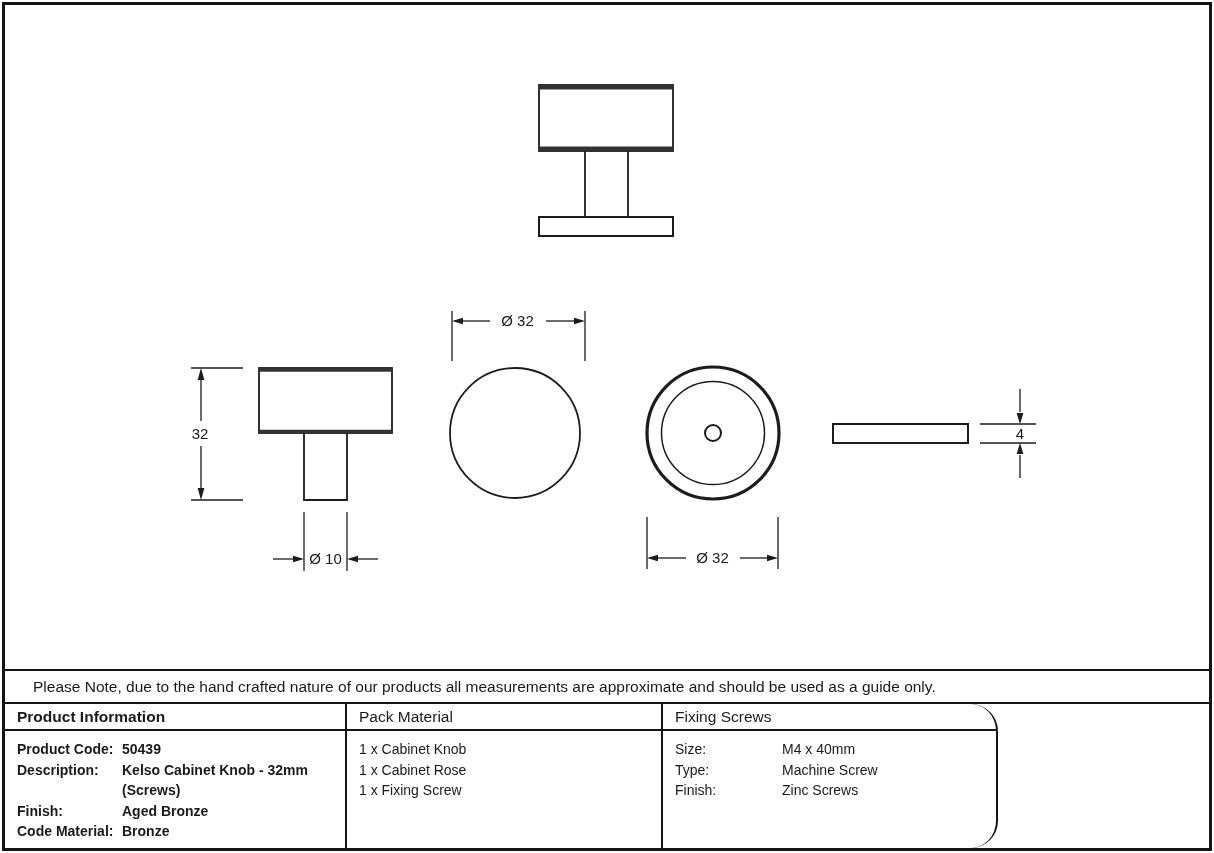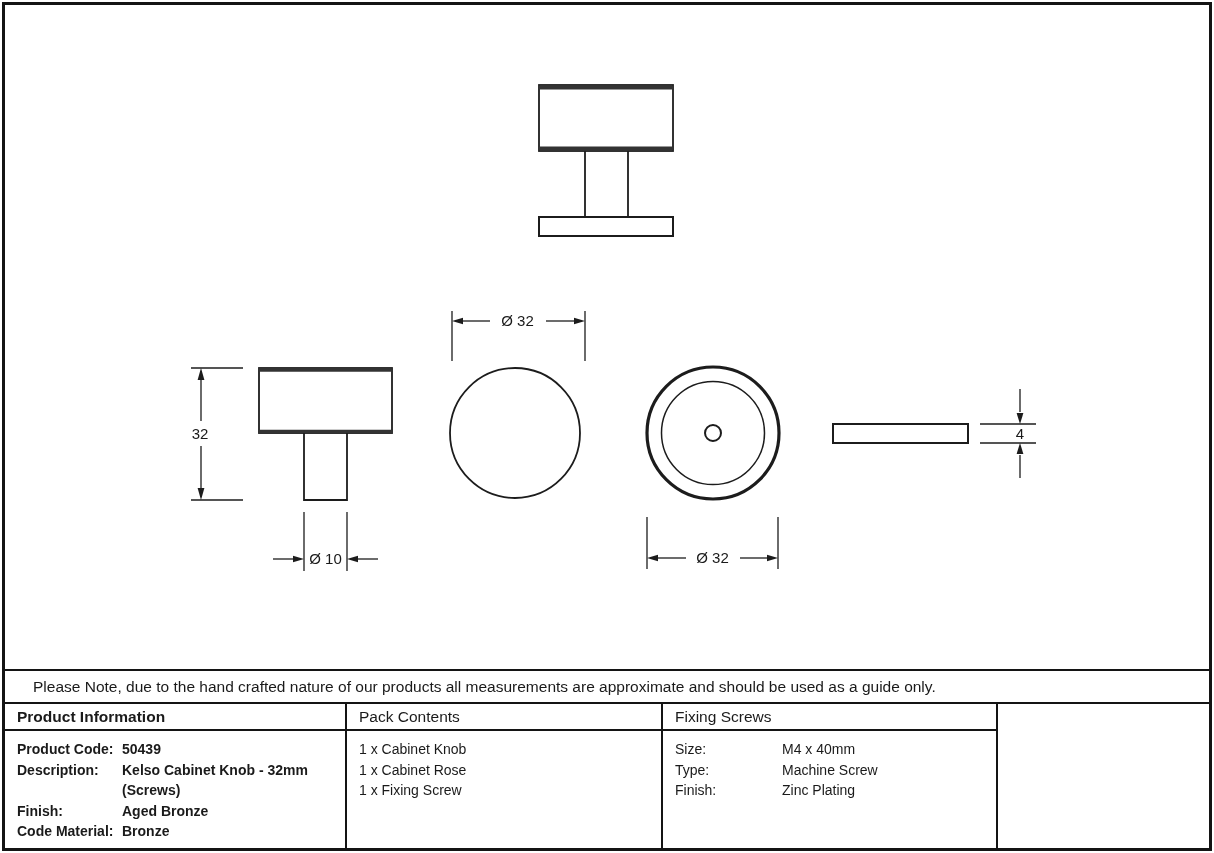--- a/index.html
+++ b/index.html
@@ -14,21 +14,21 @@
 
   .note-row{
     position:absolute;left:5px;right:5px;top:669px;height:35px;box-sizing:border-box;
     border-top:2px solid #141414;border-bottom:2px solid #141414;
     display:flex;align-items:center;padding-left:28px;font-size:15.5px;
   }
   .tables{position:absolute;left:5px;right:5px;top:704px;bottom:5px;display:flex;}
   .col{box-sizing:border-box;}
   .col-product{width:342px;border-right:2px solid #141414;font-weight:bold;}
   .col-pack{width:316px;border-right:2px solid #141414;}
-  .col-fixing{width:335px;border-right:2px solid #141414;}
+  .col-fixing{width:335px;border-right:2px solid #141414;border-radius:27px;}
   .col-logo{flex:1;display:flex;align-items:center;justify-content:center;}
   .col-header{
     height:27px;border-bottom:2px solid #141414;display:flex;align-items:center;
     padding-left:12px;font-size:15.5px;box-sizing:border-box;
   }
   .col-body{padding:8px 6px 0 12px;font-size:14px;line-height:20.6px;}
   .kv{display:flex;}
   .kv .k{width:105px;flex-shrink:0;}
   .col-fixing .kv .k{width:107px;}
 
@@ -163,21 +163,21 @@
         </div>
         <div class="kv">
           <span class="k">Code Material:</span>
           <span class="v">Bronze</span>
         </div>
       </div>
     </div>
 
     <div class="col col-pack">
       <div class="col-header">
-        <span>Pack Contents</span>
+        <span>Pack Material</span>
       </div>
       <div class="col-body">
         <div>1 x Cabinet Knob</div>
         <div>1 x Cabinet Rose</div>
         <div>1 x Fixing Screw</div>
       </div>
     </div>
 
     <div class="col col-fixing">
       <div class="col-header">
@@ -187,20 +187,20 @@
         <div class="kv">
           <span class="k">Size:</span>
           <span class="v">M4 x 40mm</span>
         </div>
         <div class="kv">
           <span class="k">Type:</span>
           <span class="v">Machine Screw</span>
         </div>
         <div class="kv">
           <span class="k">Finish:</span>
-          <span class="v">Zinc Plating</span>
+          <span class="v">Zinc Screws</span>
         </div>
       </div>
     </div>
 
 
   </div>
 </div>
 
 </body></html>

